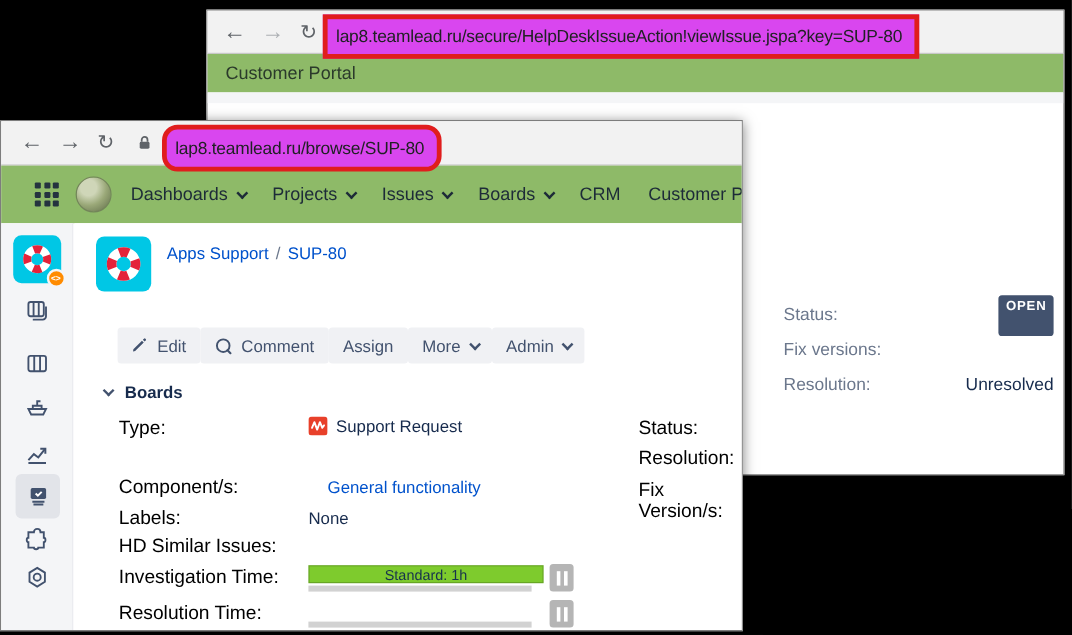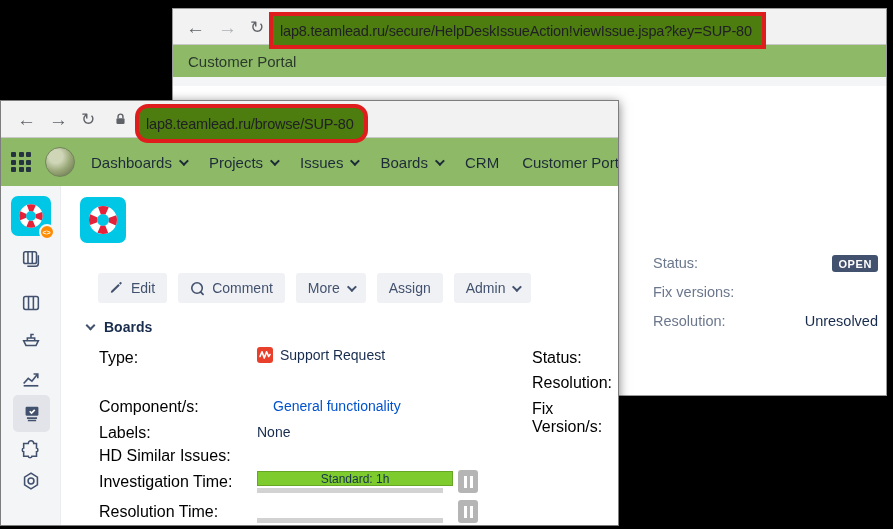--- a/index.html
+++ b/index.html
@@ -7,62 +7,62 @@
   body { font-family:"Liberation Sans", sans-serif; }
   .stage { position:relative; width:893px; height:529px; background:#000; overflow:hidden; }
 
   
   .window { position:absolute; background:#fff; border:1px solid #9a9a9a; box-shadow:0 2px 10px rgba(0,0,0,.5); }
   .toolbar { position:absolute; left:0; right:0; top:0; background:#f2f2f2; border-bottom:1px solid #c8c8c8; }
   .tb-icon { position:absolute; top:50%; transform:translateY(-50%); font-size:19px; color:#5f6368; line-height:1; }
   .tb-icon.disabled { color:#aeb1b5; }
   .reload { font-size:17px; }
   .lock { width:13px; height:15px; }
-  .redbox { position:absolute; display:flex; align-items:center; border:4px solid #e01d1d; background:#4d7c0f; padding:0 10px 0 7px; z-index:6; white-space:nowrap; }
+  .redbox { position:absolute; display:flex; align-items:center; border:4px solid #e01d1d; background:#d946ef; padding:0 10px 0 7px; z-index:6; white-space:nowrap; }
   .urltext { font-size:14.5px; color:#202124; letter-spacing:-0.2px; }
 
   
   #bgwin { left:172px; top:8px; width:715px; height:388px; }
   #bgwin .toolbar { height:36px; }
   #bgwin .redbox { left:96px; top:3px; height:37px; }
   .portalbar { position:absolute; left:0; right:0; top:36px; height:32px; background:#8eba68; display:flex; align-items:center; padding-left:15px; }
   .portalbar span { font-size:15px; color:#2b3a2b; }
   .graystrip { position:absolute; left:0; right:0; top:68px; height:9px; background:#f4f5f7; }
   .bg-fields { position:absolute; left:480px; right:8px; top:245px; }
   .bg-row { display:flex; justify-content:space-between; align-items:center; margin-bottom:11px; height:18px; }
   .bg-label { color:#6b778c; font-size:14.5px; }
   .bg-value { color:#172b4d; font-size:14.5px; }
-  .badge-open { background:#42526e; color:#fff; font-size:11px; font-weight:bold; letter-spacing:.6px; padding:3px 6px 2px; border-radius:3px; }
+  .badge-open { background:#42526e; color:#fff; font-size:11px; font-weight:bold; letter-spacing:.6px; padding:3px 6px 19px; border-radius:3px; }
 
   
   #fgwin { left:0; top:100px; width:619px; height:426px; border-color:#7d7d7d; }
   #fgwin .toolbar { height:37px; }
   #fgwin .redbox { left:134px; top:3px; height:39px;border-radius:13px; }
-  .navbar { position:absolute; left:0; right:0; top:37px; height:48px; background:#8eba68; display:flex; align-items:center; padding-left:10px; overflow:hidden; white-space:nowrap; }
+  .navbar { position:absolute; left:0; right:0; top:37px; height:48px; background:#8eba68; display:flex; align-items:center; padding-left:28px; overflow:hidden; white-space:nowrap; }
   .gridicon { display:grid; grid-template-columns:repeat(3,5px); grid-template-rows:repeat(3,5px); gap:2.5px; margin-right:14px; flex:0 0 auto; }
   .gridicon i { background:#24333f; border-radius:1px; }
   .yoda { width:30px; height:30px; border-radius:50%; margin-right:16px; flex:0 0 auto;
           background:radial-gradient(circle at 35% 30%, #cfd6b8 0 25%, #9aa878 55%, #5e6b48 100%); border:1px solid #73855a; }
   .navitem { display:flex; align-items:center; gap:7px; margin-right:23px; font-size:15px; color:#1d2b38; cursor:pointer; }
   .chev { width:7px; height:7px; border-right:2px solid currentColor; border-bottom:2px solid currentColor; transform:rotate(45deg) translateY(-2px); display:inline-block; }
 
   .sidebar { position:absolute; left:0; top:85px; bottom:0; width:60px; background:#f4f5f7; border-right:1px solid #ebecf0; }
   .sb-item { position:absolute; left:50%; transform:translateX(-50%); }
   .sb-sel { position:absolute; left:12px; width:37px; height:37px; background:#e2e4e9; border-radius:5px; display:flex; align-items:center; justify-content:center; }
   .avatar-sq { border-radius:7px; background:#00c7e5; position:relative; display:flex; align-items:center; justify-content:center; }
   .dev-badge { position:absolute; right:-4px; bottom:-4px; width:16px; height:16px; background:#ff8b00; border:2px solid #f4f5f7; border-radius:50%; color:#fff; font-size:7px; font-weight:bold; display:flex; align-items:center; justify-content:center; }
 
   .main { position:absolute; left:61px; top:85px; right:0; bottom:0; background:#fff; }
   .crumbs { position:absolute; left:77px; top:17px; font-size:14px; }
   .crumbs a { color:#0052cc; text-decoration:none; }
   .crumbs .sep { color:#6b778c; padding:0 6px; }
   .issuetitle { position:absolute; left:76px; top:38px; font-size:20px; font-weight:700; color:#172b4d; }
   .hdr-avatar { position:absolute; left:18px; top:11px; width:46px; height:46px; }
 
-  .btnrow { position:absolute; left:25px; top:87px; display:flex; gap:11px;padding-left:11px; }
+  .btnrow { position:absolute; left:25px; top:87px; display:flex; gap:0;padding-left:11px; }
   .btn { height:30px; background:#f0f1f4; border-radius:3px; display:flex; align-items:center; gap:7px; padding:0 12px; font-size:14px; color:#42526e; font-weight:500; cursor:pointer; }
   .btn .chev { border-color:#42526e; }
 
   .details-hdr { position:absolute; left:25px; top:133px; display:flex; align-items:center; gap:10px; font-size:14px; font-weight:700; color:#172b4d; }
   .dchev { width:7px; height:7px; border-right:2px solid #42526e; border-bottom:2px solid #42526e; transform:rotate(45deg); margin-top:-3px; }
 
   .flabel { position:absolute; color:#000000; font-size:16px; }
   .fvalue { position:absolute; color:#172b4d; font-size:14px; }
   .fvalue a { color:#0052cc; text-decoration:none; }
   .typeval { display:flex; align-items:center; gap:7px; }
@@ -217,41 +217,44 @@
       </span>
     </div>
 
     <div class="main">
       <div class="hdr-avatar avatar-sq">
         <svg class="icn" width="36" height="36" viewBox="0 0 36 36">
           <circle cx="18" cy="18" r="10" fill="none" stroke="#fff" stroke-width="8"></circle>
           <circle cx="18" cy="18" r="10" fill="none" stroke="#e4223a" stroke-width="8" stroke-dasharray="7.85 7.85" stroke-dashoffset="3.9"></circle>
         </svg>
       </div>
+      <div class="crumbs">
+        <a href="#">Apps Support</a><span class="sep">/</span><a href="#">SUP-80</a>
+      </div>
 
       <div class="btnrow">
         <span class="btn">
           <svg class="icn" width="14" height="14" viewBox="0 0 16 16">
               <path d="M3 13.2 11.2 5l-1.7-1.7L1.3 11.5l-.3 2 2-.3zM12 4.2l1.1-1.1a1 1 0 0 0 0-1.4l-.3-.3a1 1 0 0 0-1.4 0L10.3 2.5z" fill="#42526e"></path>
             </svg>
           <span>Edit</span>
         </span>
         <span class="btn">
           <svg class="icn" width="15" height="15" viewBox="0 0 16 16">
               <circle cx="7.5" cy="7.5" r="5.6" fill="none" stroke="#42526e" stroke-width="1.7"></circle>
               <path d="M11.3 11.6l2.6 2.6" stroke="#42526e" stroke-width="1.9" stroke-linecap="round"></path>
             </svg>
           <span>Comment</span>
         </span>
         <span class="btn">
+            <span>Assign</span>
+          </span>
+        <span class="btn">
             <span>More</span>
             <span class="chev"></span>
-          </span>
-        <span class="btn">
-            <span>Assign</span>
           </span>
         <span class="btn">
             <span>Admin</span>
             <span class="chev"></span>
           </span>
       </div>
 
       <div class="details-hdr">
         <span class="dchev"></span>
         <span>Boards</span>

